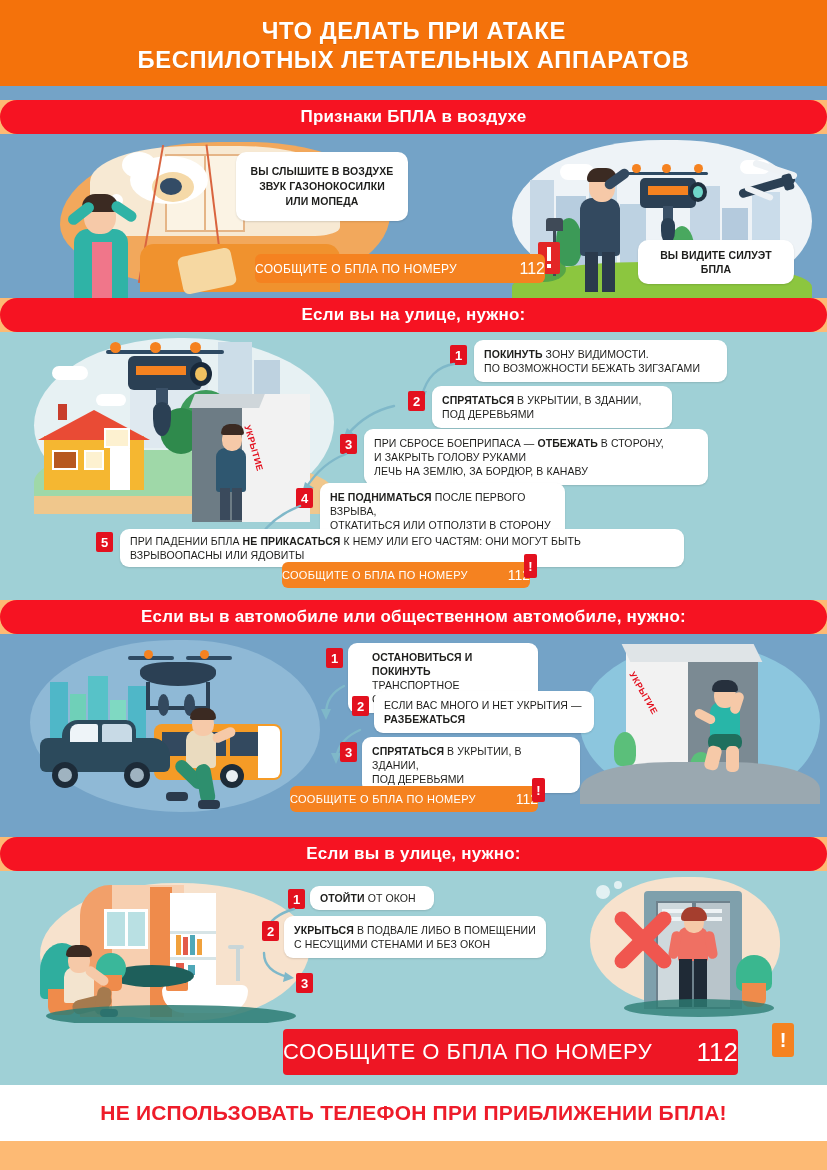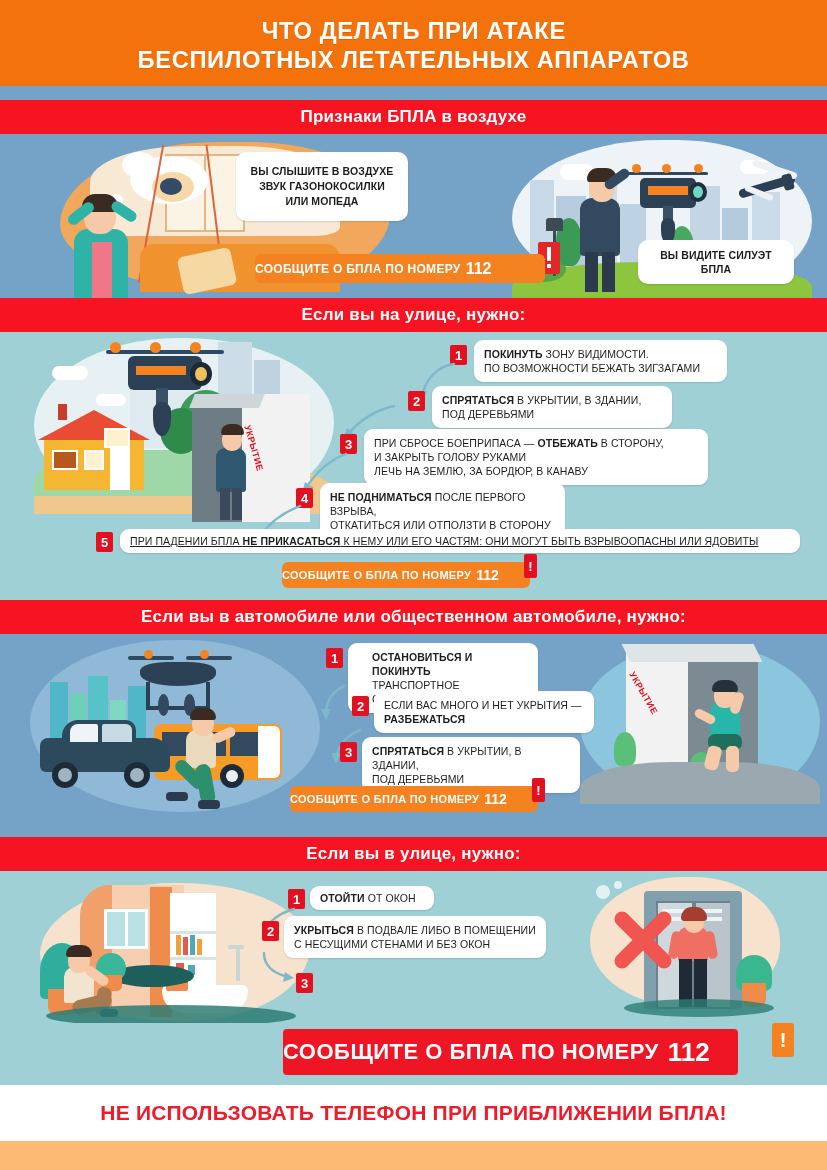--- a/index.html
+++ b/index.html
@@ -30,20 +30,21 @@
   .header .ln1{font-size:24.5px;}
   .header .ln2{font-size:24.5px;}
 
   .bluegap{height:14px;background:#74a3c7;width:100%;}
 
   
   .titlebar{
     background:#f61322;width:100%;height:34px;
     display:flex;align-items:center;justify-content:center;
     box-sizing:border-box;
+    border-radius:17px;
   }
   .titlebar span{
     color:#ffffff;font-size:17px;font-weight:bold;letter-spacing:.2px;
   }
 
   
   .sec1{position:relative;width:100%;height:164px;background:#74a3c7;overflow:hidden;}
   .sec2{position:relative;width:100%;height:268px;background:#9fd0d6;overflow:hidden;}
   .sec3{position:relative;width:100%;height:203px;background:#74a3c7;overflow:hidden;}
   .sec4{position:relative;width:100%;height:152px;background:#9fd0d6;overflow:hidden;}
@@ -66,21 +67,21 @@
   .num{
     position:absolute;background:#e3111f;color:#fff;
     width:17px;height:20px;border-radius:2px;
     display:flex;align-items:center;justify-content:center;
     font-size:13px;font-weight:bold;line-height:1;
   }
 
   
   .cta{
     position:absolute;background:#f58220;border-radius:6px;
-    color:#ffffff;font-weight:bold;display:flex;align-items:center;justify-content:flex-start;
+    color:#ffffff;font-weight:normal;display:flex;align-items:center;justify-content:space-between;
     letter-spacing:.3px;box-sizing:border-box;
   }
   .cta .big{font-size:16px;margin-left:5px;letter-spacing:0;}
   .cta.red{background:#ee1624;border-radius:4px;}
 
   .excl{
     position:absolute;background:#f58220;color:#fff;font-weight:bold;
     display:flex;align-items:center;justify-content:center;border-radius:2px;
   }
   .excl.red{background:#e3111f;}
@@ -307,21 +308,21 @@
     <div class="bub caps" style="left:320px;top:151px;width:245px;font-size:10.5px;line-height:14px;padding:7px 10px;">
       <div><b>НЕ ПОДНИМАТЬСЯ</b><span> ПОСЛЕ ПЕРВОГО ВЗРЫВА,</span></div>
       <div>ОТКАТИТЬСЯ ИЛИ ОТПОЛЗТИ В СТОРОНУ</div>
     </div>
     <svg class="arrow" style="left:248px;top:170px;" width="56" height="48" viewBox="0 0 56 48">
       <path d="M52 4 C36 10 22 20 12 34" stroke="#7fb8c9" stroke-width="2.4" fill="none" stroke-linecap="round"></path>
       <path d="M8 40 L11 29 L20 35 Z" fill="#7fb8c9"></path>
     </svg>
 
     <div class="num" style="left:96px;top:200px;">5</div>
-    <div class="bub caps" style="left:120px;top:197px;width:680px;font-size:10.5px;line-height:14px;padding:5px 10px;text-decoration:underline;">
+    <div class="bub caps" style="left:120px;top:197px;width:564px;font-size:10.5px;line-height:14px;padding:5px 10px;">
       <div><span>ПРИ ПАДЕНИИ БПЛА </span><b>НЕ ПРИКАСАТЬСЯ</b><span> К НЕМУ ИЛИ ЕГО ЧАСТЯМ: ОНИ МОГУТ БЫТЬ ВЗРЫВООПАСНЫ ИЛИ ЯДОВИТЫ</span></div>
     </div>
 
     <div class="cta" style="left:282px;top:230px;width:248px;height:26px;font-size:11px;">
       <span>СООБЩИТЕ О БПЛА ПО НОМЕРУ</span>
       <span class="big" style="font-size:14px;">112</span>
     </div>
     <div class="excl red" style="left:524px;top:222px;width:13px;height:24px;font-size:13px;">!</div>
   </div>
 

